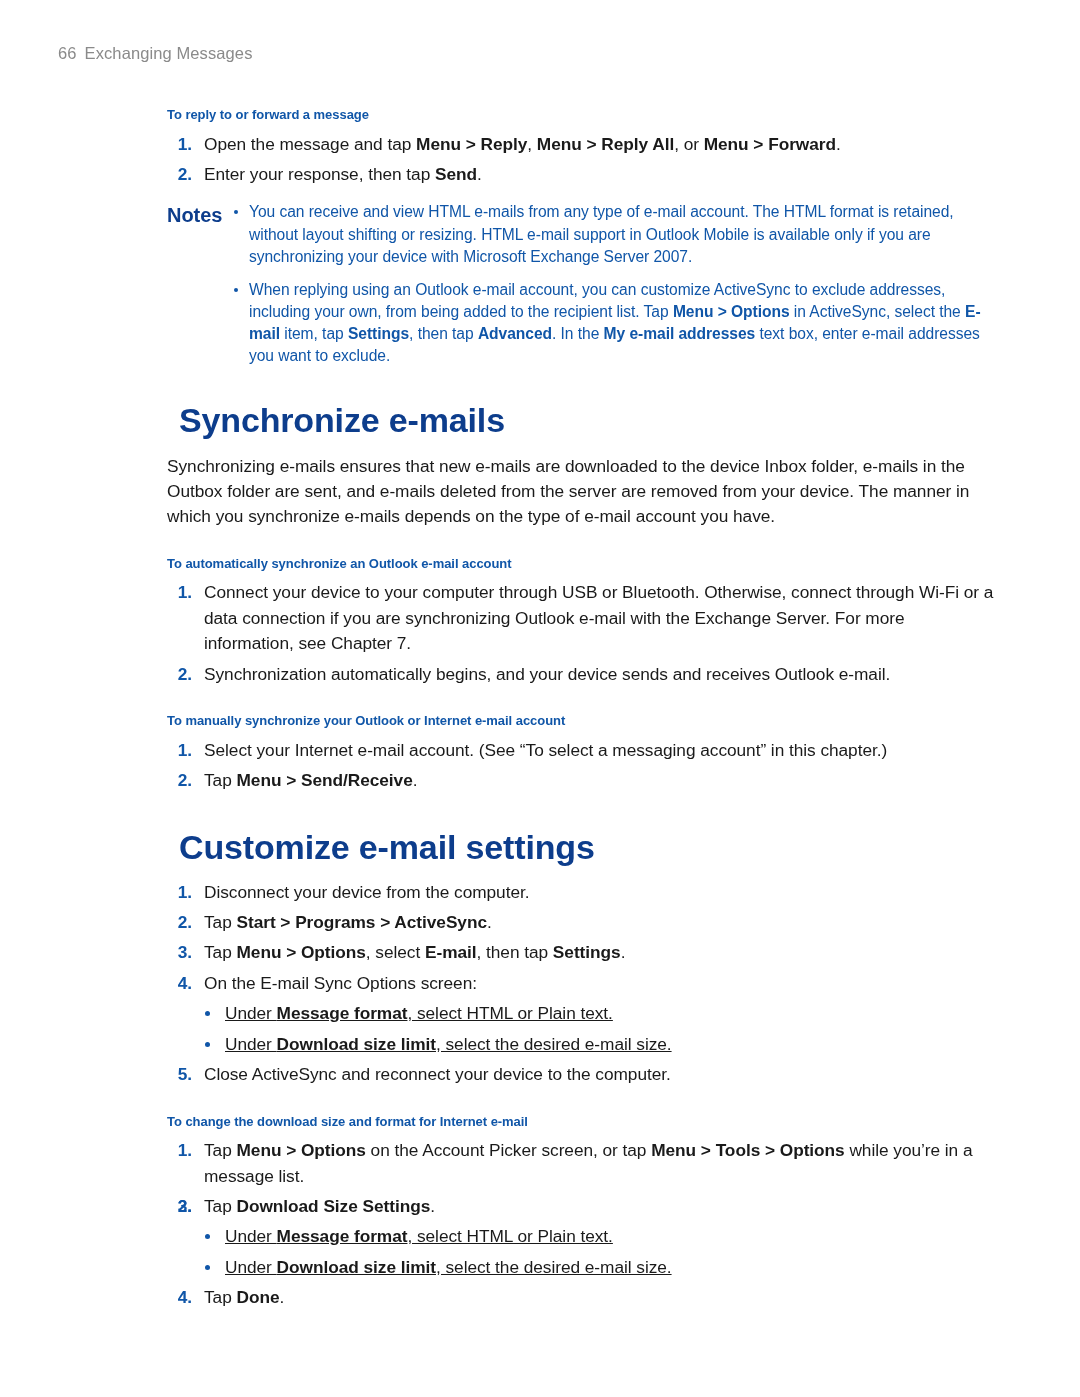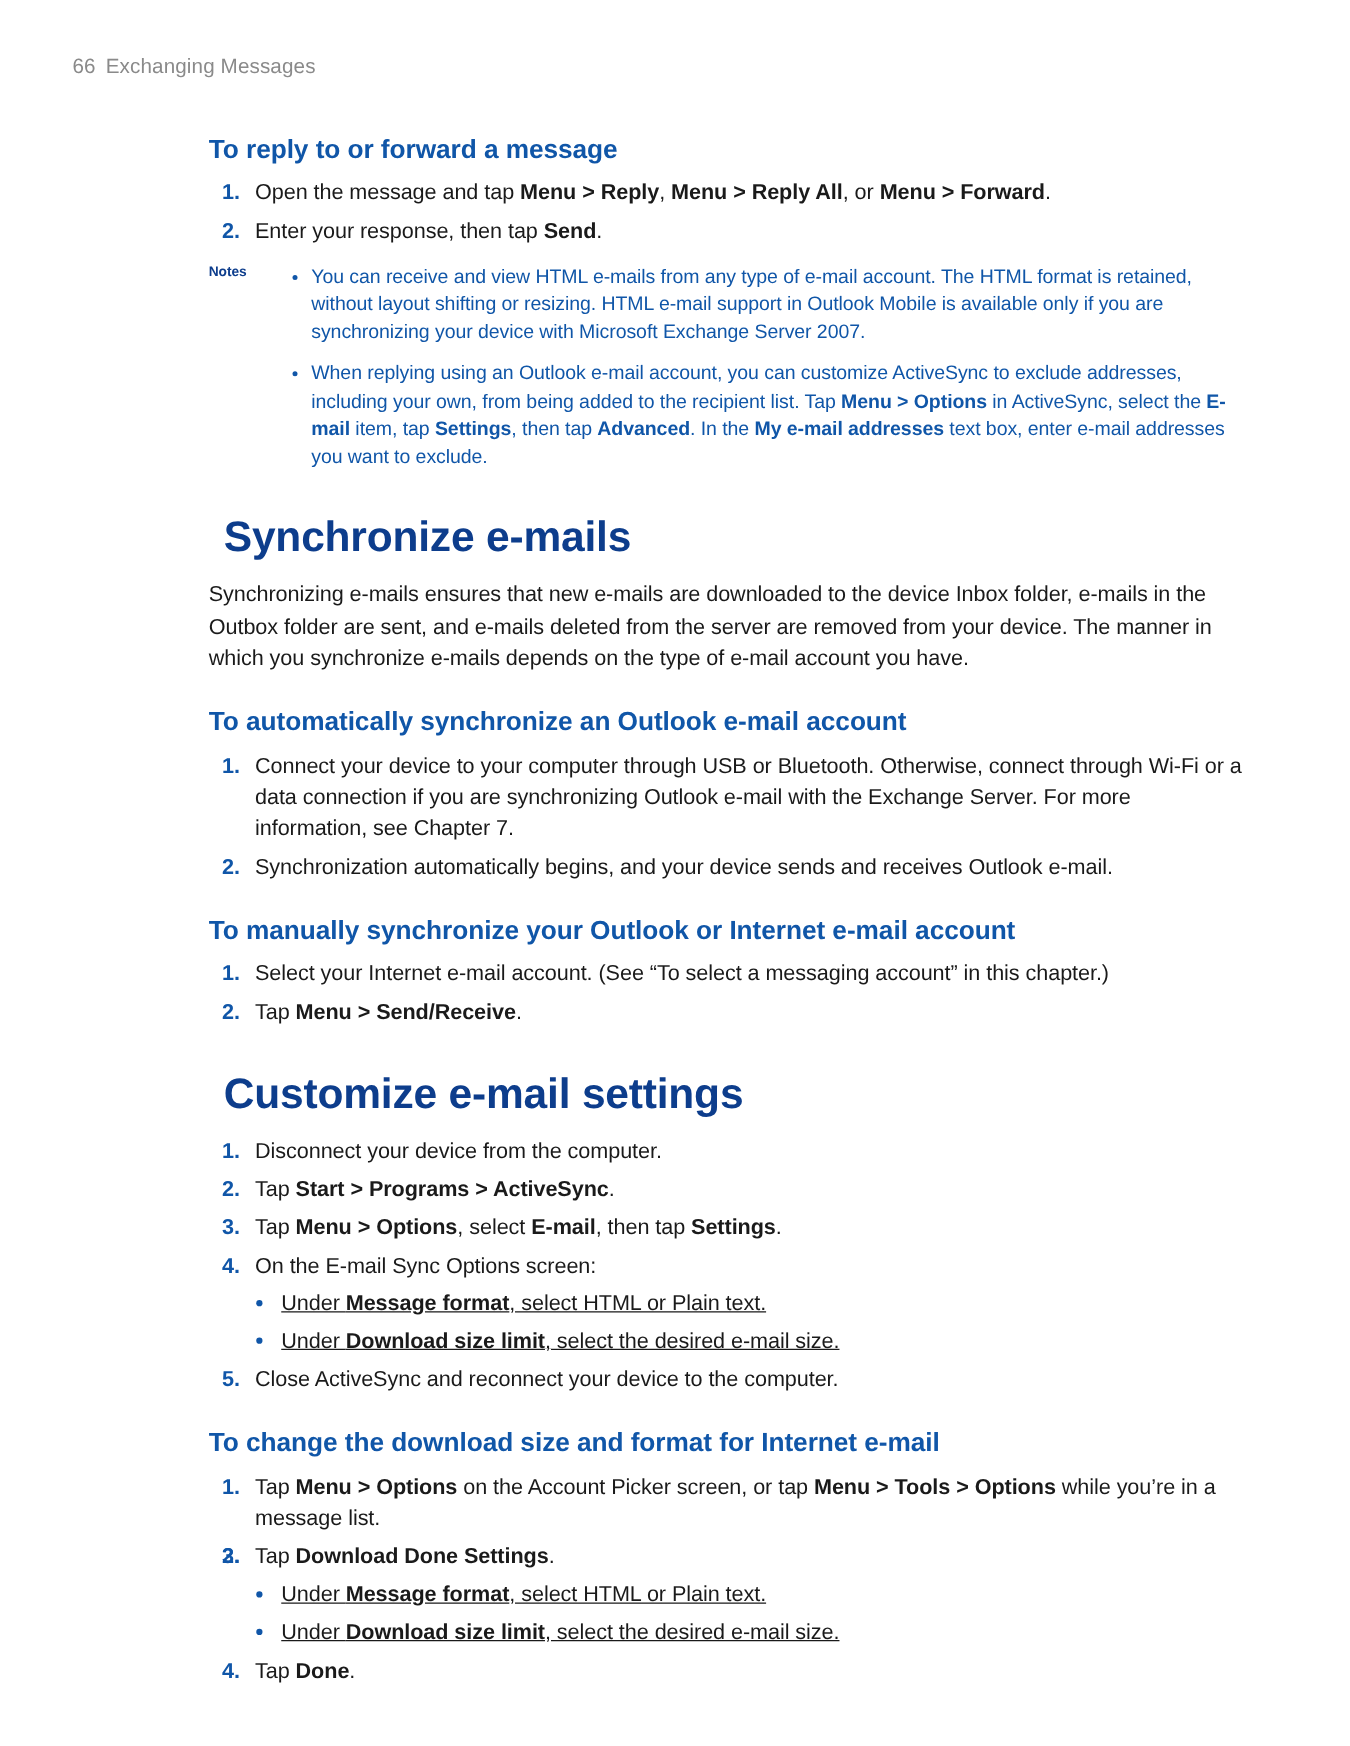--- a/index.html
+++ b/index.html
@@ -46,21 +46,21 @@
   
   h1.section-title {
     font-size: 34px;
     font-weight: bold;
     color: #0d3d8c;
     margin: 34px 0 13px 12px;
     letter-spacing: -0.15px;
     line-height: 1.15;
   }
   h2.subsection-title {
-    font-size: 21px;
+    font-size: 13px;
     font-weight: bold;
     color: #1056a8;
     margin: 26px 0 9px 0;
     letter-spacing: -0.05px;
     line-height: 1.2;
   }
   h2.subsection-title.first {
     margin-top: 0;
   }
 
@@ -132,21 +132,21 @@
     font-size: 15.6px;
     line-height: 1.42;
     letter-spacing: -0.05px;
   }
   .notes-block .notes-label {
     position: absolute;
     left: 0;
     top: 0;
     font-weight: bold;
     color: #0d3d8c;
-    font-size: 11px;
+    font-size: 20px;
   }
   .notes-items {
     position: relative;
     padding-left: 65px;
     margin: 0;
     list-style: none;
   }
   .notes-items > li {
     position: relative;
     padding-left: 17px;
@@ -273,21 +273,21 @@
     <ol class="num-list">
       <li>
         <span class="marker">1.</span>
         <span>Tap <b>Menu &gt; Options</b> on the Account Picker screen, or tap <b>Menu &gt; Tools &gt; Options</b> while you’re in a message list.</span>
       </li>
       <li>
         <span class="marker">2.</span>
       </li>
       <li>
         <span class="marker">3.</span>
-        <span>Tap <b>Download Done Settings</b>.</span>
+        <span>Tap <b>Download Size Settings</b>.</span>
       </li>
     </ol>
     <ul class="bullet-list">
       <li>
         <span class="dot"></span>
         <span>Under <b>Message format</b>, select HTML or Plain text.</span>
       </li>
       <li>
         <span class="dot"></span>
         <span>Under <b>Download size limit</b>, select the desired e-mail size.</span>

